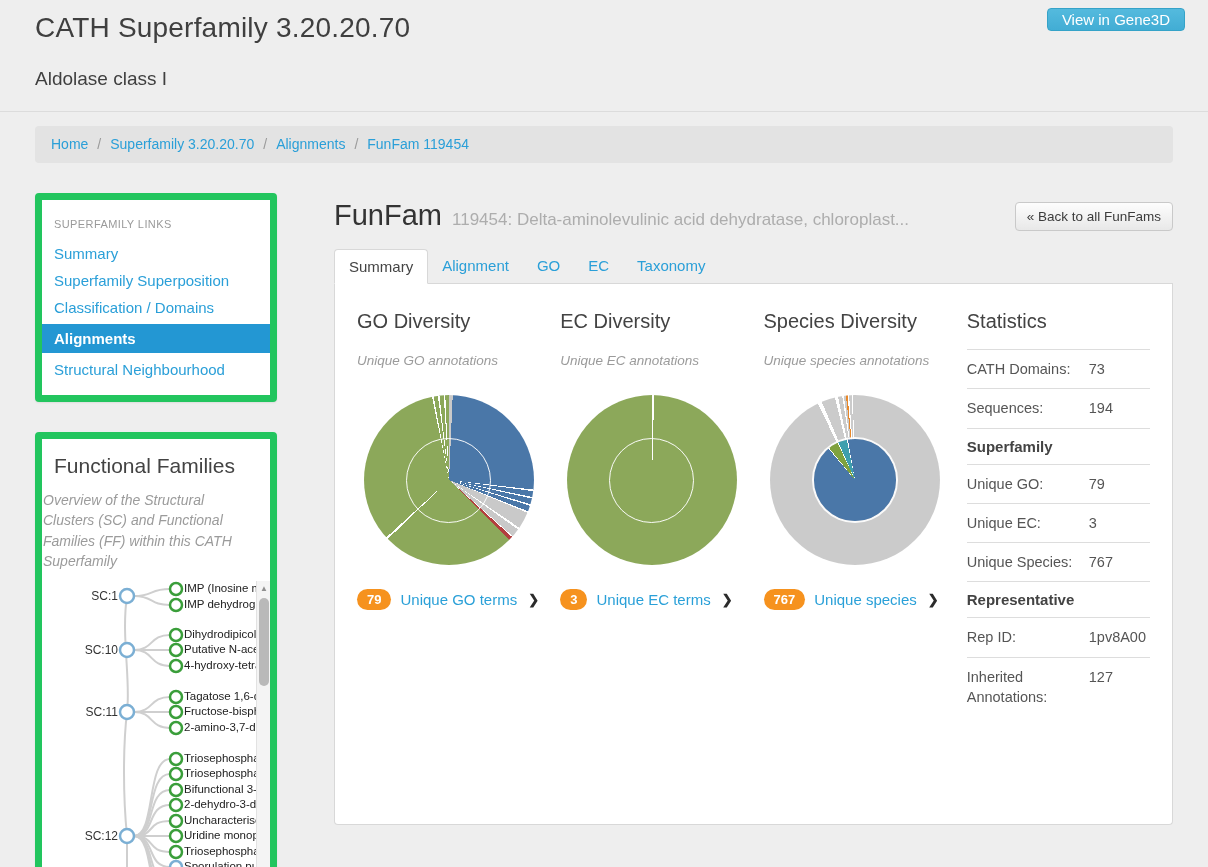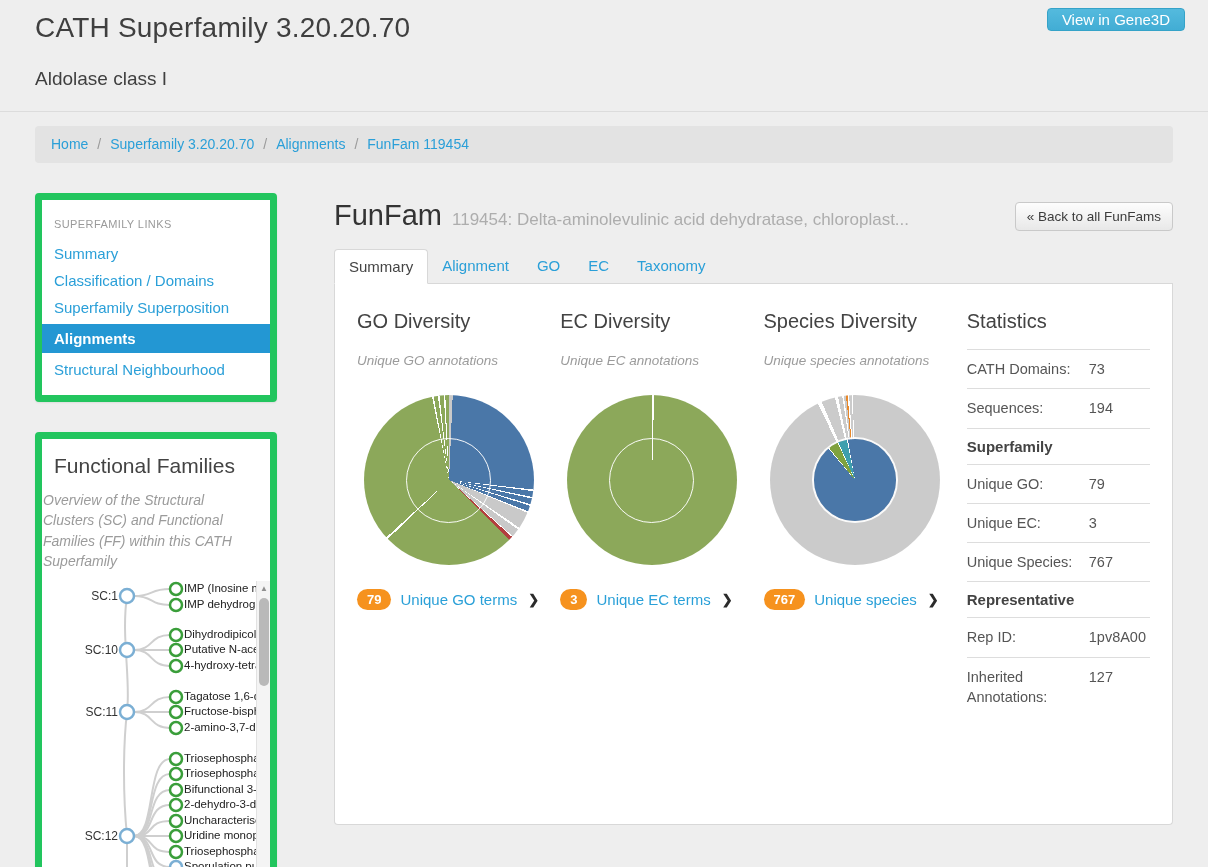--- a/index.html
+++ b/index.html
@@ -146,22 +146,22 @@
 <div class="breadcrumb">
   <span class="crumb">Home</span><span class="crumb-sep">/</span><span class="crumb">Superfamily 3.20.20.70</span><span class="crumb-sep">/</span><span class="crumb">Alignments</span><span class="crumb-sep">/</span><span class="crumb">FunFam 119454</span>
 </div>
 
 <div class="content-row">
 
   <div class="left-col">
     <div class="panel links-panel">
       <div class="links-header">SUPERFAMILY LINKS</div>
       <span class="side-link">Summary</span>
+      <span class="side-link">Superfamily Superposition</span>
       <span class="side-link">Classification / Domains</span>
-      <span class="side-link">Superfamily Superposition</span>
       <span class="side-link active">Alignments</span>
       <span class="side-link">Structural Neighbourhood</span>
     </div>
 
     <div class="panel ff-panel">
       <div class="ff-title">Functional Families</div>
       <div class="ff-desc">Overview of the Structural Clusters (SC) and Functional Families (FF) within this CATH Superfamily</div>
 
       <div class="tree">
         <svg class="tree-svg" width="229" height="345">

